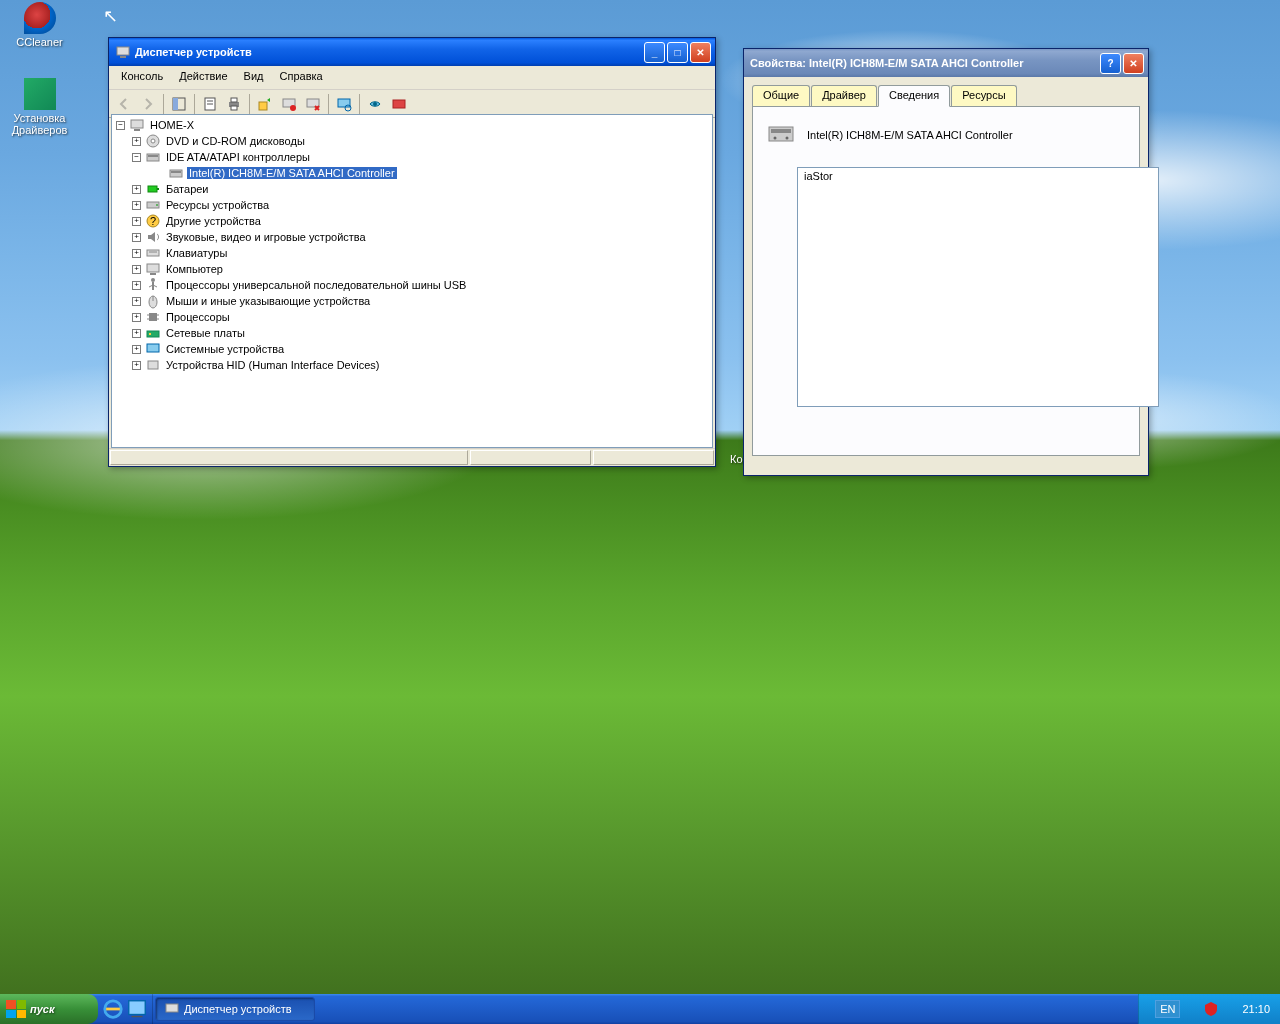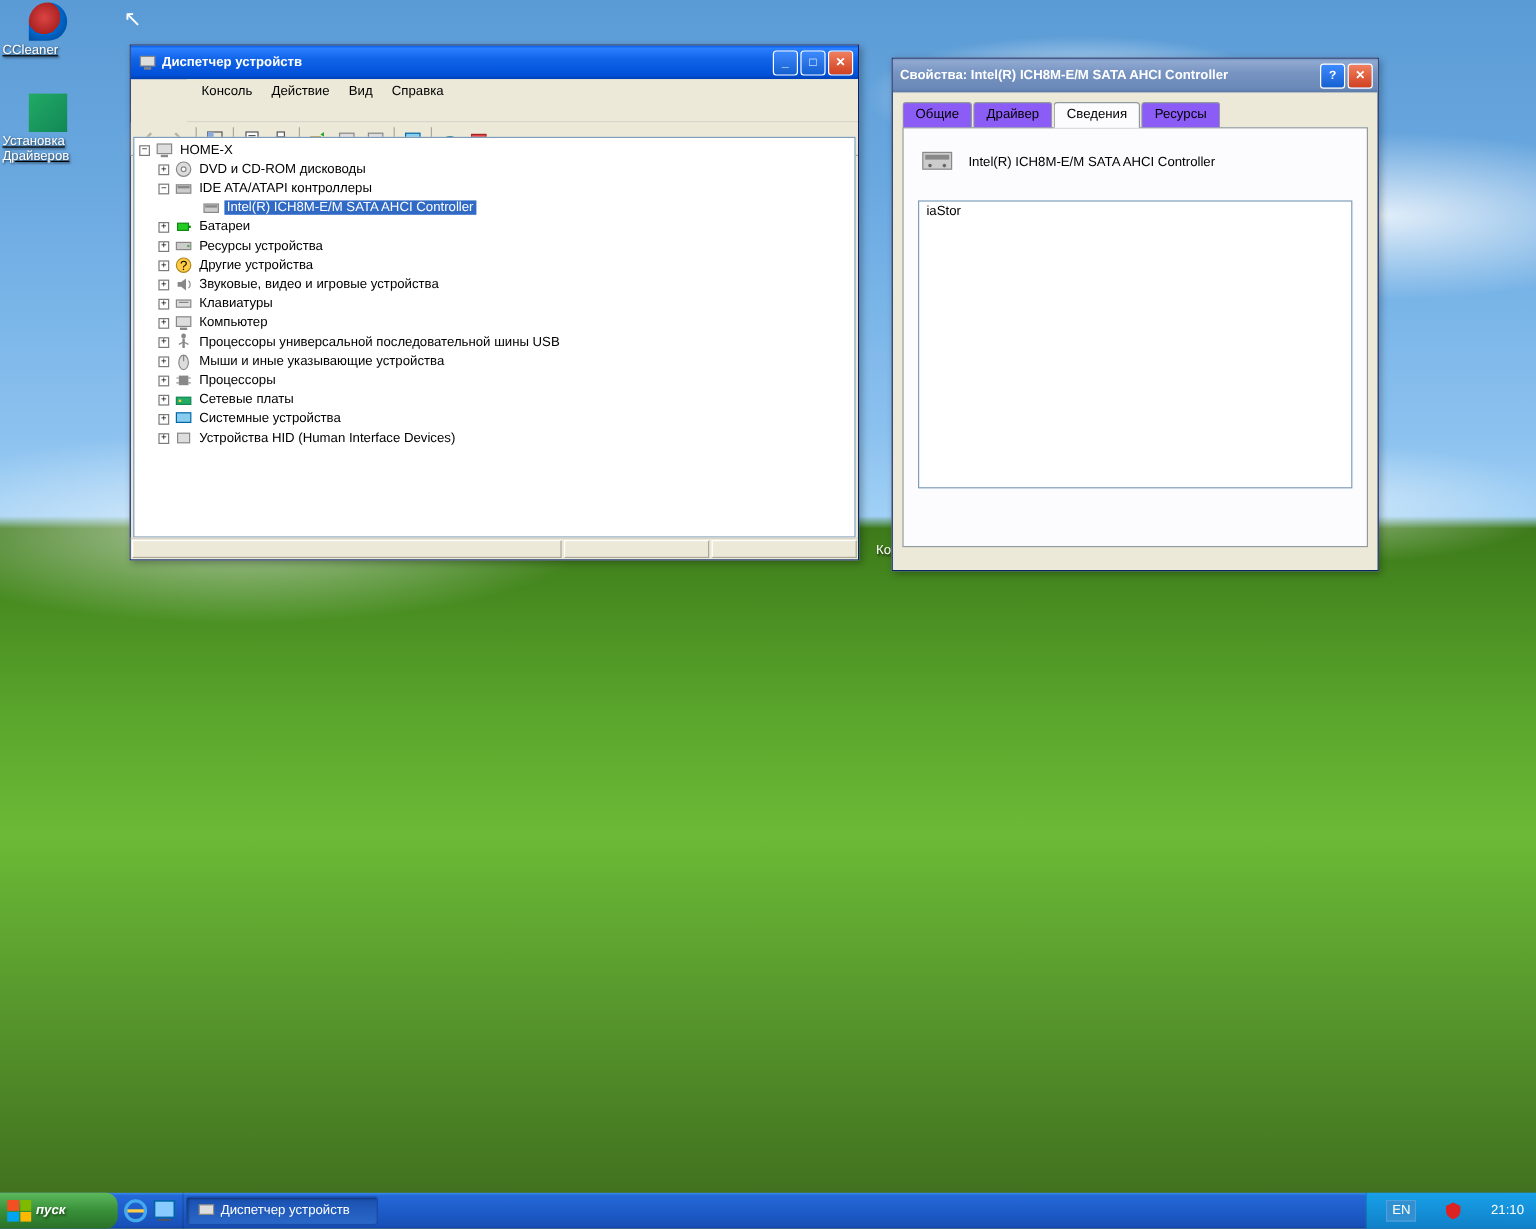--- a/index.html
+++ b/index.html
@@ -16,21 +16,21 @@
   content: ''; position: absolute; inset: 0;
   background:
     radial-gradient(ellipse 200px 60px at 300px 120px, rgba(255,255,255,0.85), transparent),
     radial-gradient(ellipse 180px 50px at 900px 80px, rgba(255,255,255,0.9), transparent),
     radial-gradient(ellipse 250px 70px at 1150px 180px, rgba(255,255,255,0.8), transparent),
     radial-gradient(ellipse 300px 80px at 200px 440px, rgba(255,255,255,0.6), transparent),
     radial-gradient(ellipse 200px 50px at 1100px 420px, rgba(255,255,255,0.5), transparent);
 }
 
 
-.desktop-icon { position: absolute; width: 75px; text-align: left; cursor: pointer; text-decoration: underline; }
+.desktop-icon { position: absolute; width: 75px; text-align: center; cursor: pointer; }
 .desktop-icon .icon-img { width: 32px; height: 32px; margin: 0 auto 2px; display: block; }
 .desktop-icon .icon-label { color: #fff; text-shadow: 1px 1px 2px rgba(0,0,0,0.7); }
 .ccleaner-icon { background: radial-gradient(circle at 40% 40%, #d44, #a22 50%, #06c 50%, #048); border-radius: 50% 50% 50% 0; }
 .drivers-icon { background: linear-gradient(135deg, #2a6, #185); }
 
 .recycle-label { position: absolute; left: 730px; top: 453px; color: #fff; text-shadow: 1px 1px 2px rgba(0,0,0,0.7); }
 
 
 .cursor { position: absolute; left: 103px; top: 5px; font-size: 18px; color: #fff; z-index: 999; }
 
@@ -51,50 +51,50 @@
   width: 21px; height: 21px; border: 1px solid #fff; border-radius: 3px;
   display: flex; align-items: center; justify-content: center; color: #fff; font-weight: bold;
   cursor: pointer; font-size: 10px;
 }
 .btn-min, .btn-max { background: linear-gradient(to bottom, #3d8aff, #1560d0); }
 .btn-close { background: linear-gradient(to bottom, #f08060, #d04020); }
 .btn-help { background: linear-gradient(to bottom, #3d8aff, #1560d0); }
 
 
 .devmgr { left: 108px; top: 37px; width: 608px; height: 430px; }
-.menubar { height: 36px; background: #ece9d8; display: flex; padding: 2px 4px; border-bottom: 1px solid #d4d0c8; margin-left: 47px; }
+.menubar { height: 24px; background: #ece9d8; display: flex; padding: 2px 4px; border-bottom: 1px solid #d4d0c8; }
 .menu-item { padding: 2px 8px; cursor: pointer; }
 .toolbar { height: 28px; background: #ece9d8; display: flex; align-items: center; padding: 2px 4px; gap: 2px; border-bottom: 1px solid #aca899; }
 .tool-btn { width: 22px; height: 22px; display: flex; align-items: center; justify-content: center; cursor: pointer; border: 1px solid transparent; }
 .tool-sep { width: 1px; height: 20px; background: #aca899; margin: 0 2px; }
 .tool-btn svg { width: 16px; height: 16px; }
 .tool-btn.disabled { opacity: 0.4; }
 
 .tree-area { position: absolute; left: 2px; right: 2px; top: 76px; bottom: 18px; background: #fff; border: 1px solid #7f9db9; overflow: auto; padding: 2px; }
 .tree-node { display: flex; align-items: center; height: 16px; white-space: nowrap; }
 .tree-expander { width: 9px; height: 9px; border: 1px solid #7b7b7b; background: #fff; display: inline-flex; align-items: center; justify-content: center; font-size: 8px; line-height: 1; cursor: pointer; margin: 0 4px 0 0; flex-shrink: 0; }
 .tree-icon { width: 16px; height: 16px; margin-right: 3px; flex-shrink: 0; }
 .tree-label { padding: 0 2px; cursor: default; }
 .tree-label.selected { background: #316ac5; color: #fff; }
 .statusbar { position: absolute; bottom: 0; left: 0; right: 0; height: 18px; background: #ece9d8; border-top: 1px solid #d4d0c8; display: flex; }
 .status-panel { border: 1px solid #aca899; border-top-color: #fff; border-left-color: #fff; flex: 1; margin: 1px; }
 
 
 .propdlg { left: 743px; top: 48px; width: 406px; height: 428px; }
 .prop-body { padding: 8px; }
 .tab-strip { display: flex; height: 21px; position: relative; z-index: 2; }
-.tab { padding: 3px 10px 2px; background: #8b5cf6; border: 1px solid #919b9c; border-bottom: none; border-radius: 3px 3px 0 0; margin-right: 1px; cursor: pointer; position: relative; }
+.tab { padding: 3px 10px 2px; background: #fef9c3; border: 1px solid #919b9c; border-bottom: none; border-radius: 3px 3px 0 0; margin-right: 1px; cursor: pointer; position: relative; }
 .tab.active { background: #fcfcfe; border-bottom: 1px solid #fcfcfe; margin-bottom: -1px; z-index: 3; }
 .tab-panel { border: 1px solid #919b9c; background: #fcfcfe; padding: 12px; height: 350px; position: relative; }
 .device-header { display: flex; align-items: center; gap: 10px; margin-bottom: 16px; }
 .device-icon { width: 32px; height: 32px; }
 .prop-select { width: 100%; height: 21px; border: 1px solid #7f9db9; background: #fff; padding: 2px 18px 2px 4px; position: relative; cursor: pointer; }
 .prop-select::after { content: ''; position: absolute; right: 1px; top: 1px; width: 17px; height: 17px; background: linear-gradient(to bottom, #cde, #9bc); border-left: 1px solid #7f9db9; }
 .prop-select::before { content: '▾'; position: absolute; right: 5px; top: 3px; z-index: 1; font-size: 10px; }
-.prop-listbox { width: 100%; height: 240px; border: 1px solid #7f9db9; background: #fff; margin-top: 8px; padding: 2px 6px; }
+.prop-listbox { width: 100%; height: 240px; border: 1px solid #7f9db9; background: #fff; margin-top: 8px; padding: 2px 6px; margin-left: 32px; }
 .dlg-buttons { display: flex; justify-content: flex-end; gap: 6px; padding: 8px 4px 0; }
 .btn { min-width: 75px; height: 23px; background: #ece9d8; border: 1px solid #003c74; border-radius: 3px; cursor: pointer; padding: 0 12px; }
 
 
 .taskbar {
   position: absolute; bottom: 0; left: 0; right: 0; height: 30px;
   background: linear-gradient(to bottom, #3b8cf0 0%, #2468d8 8%, #1e5cc8 50%, #1850b8 92%, #1040a0 100%);
   display: flex; align-items: stretch;
 }
 .start-btn {

